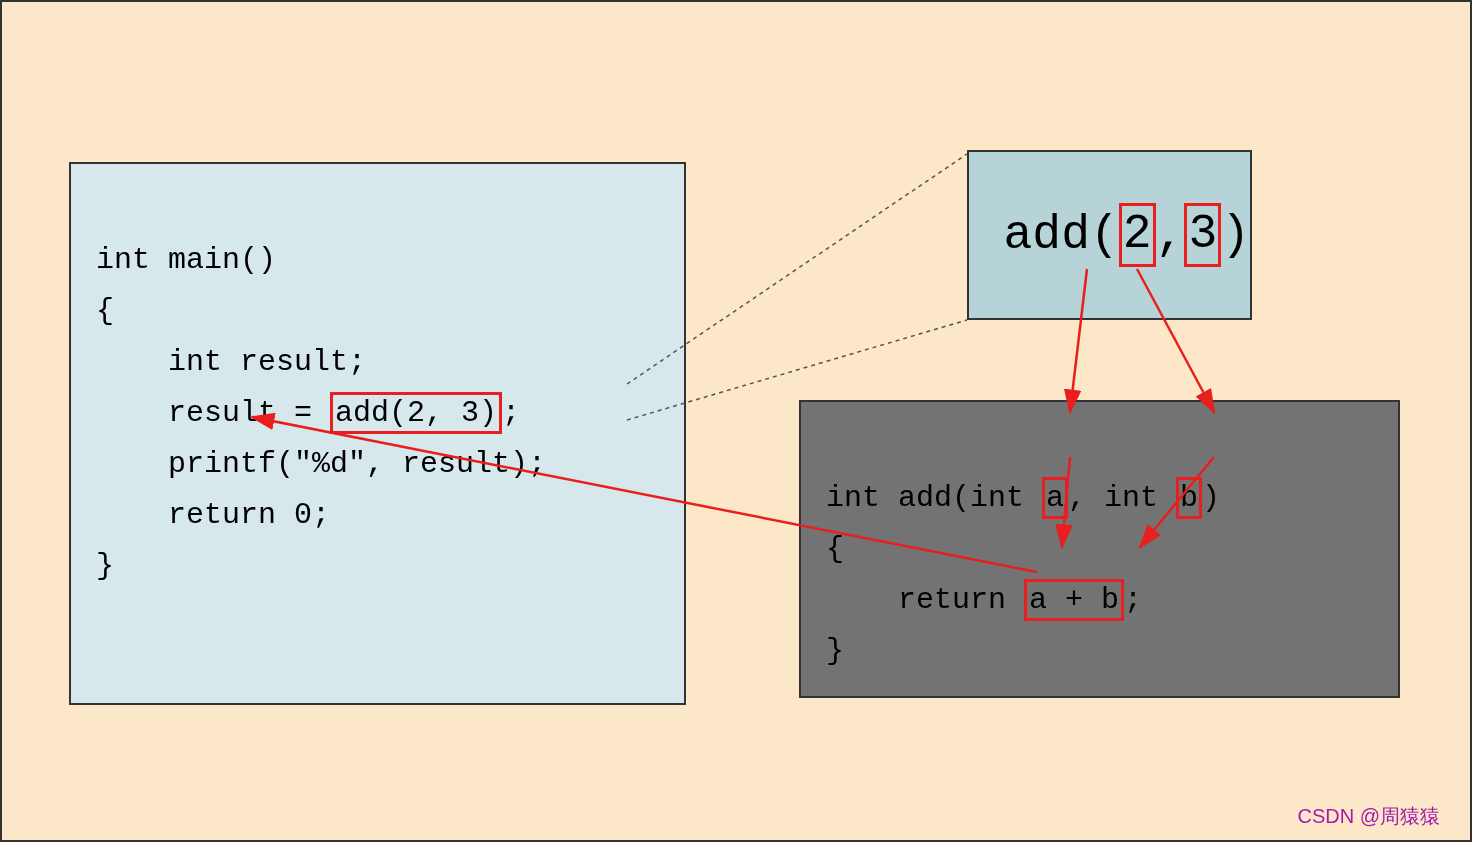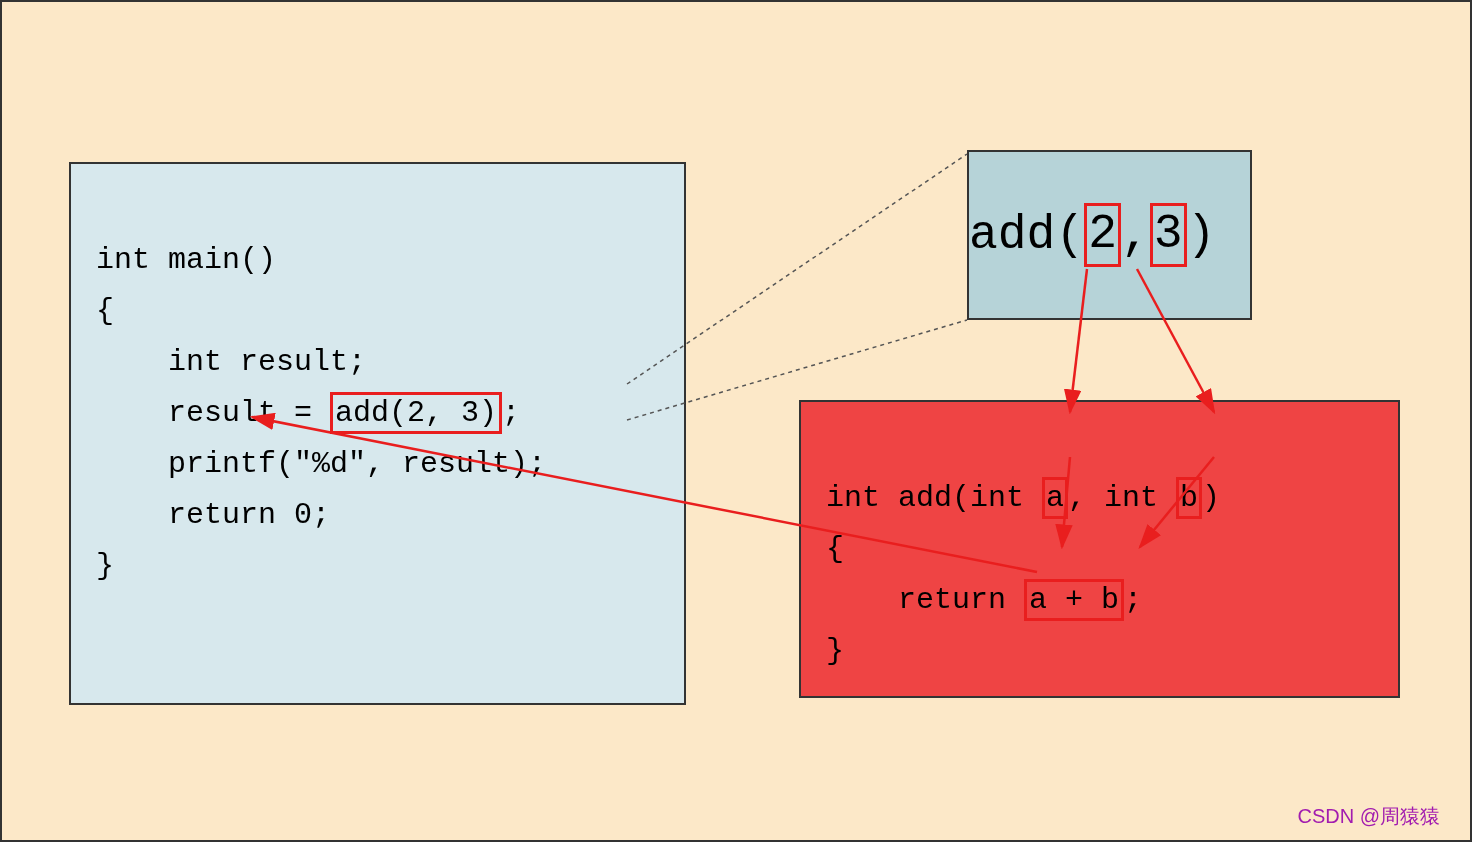--- a/index.html
+++ b/index.html
@@ -30,29 +30,29 @@
       left: 965px;
       top: 148px;
       width: 285px;
       height: 170px;
       background: #b6d3d8;
       border: 2px solid #333;
       position: absolute;
       font-size: 48px;
       display: flex;
       align-items: center;
-      justify-content: flex-start;
+      justify-content: flex-end;
       font-family: Consolas, 'Courier New', monospace;
     }
     .add-box {
       left: 797px;
       top: 398px;
       width: 601px;
       height: 298px;
-      background: #ef4444;
+      background: #737373;
     }
     .hl {
       border: 3px solid #e91e1e;
       padding: 0 2px;
       display: inline-block;
       line-height: 1.2;
     }
     .hl-small { padding: 0 1px; }
     svg.overlay {
       position: absolute;

